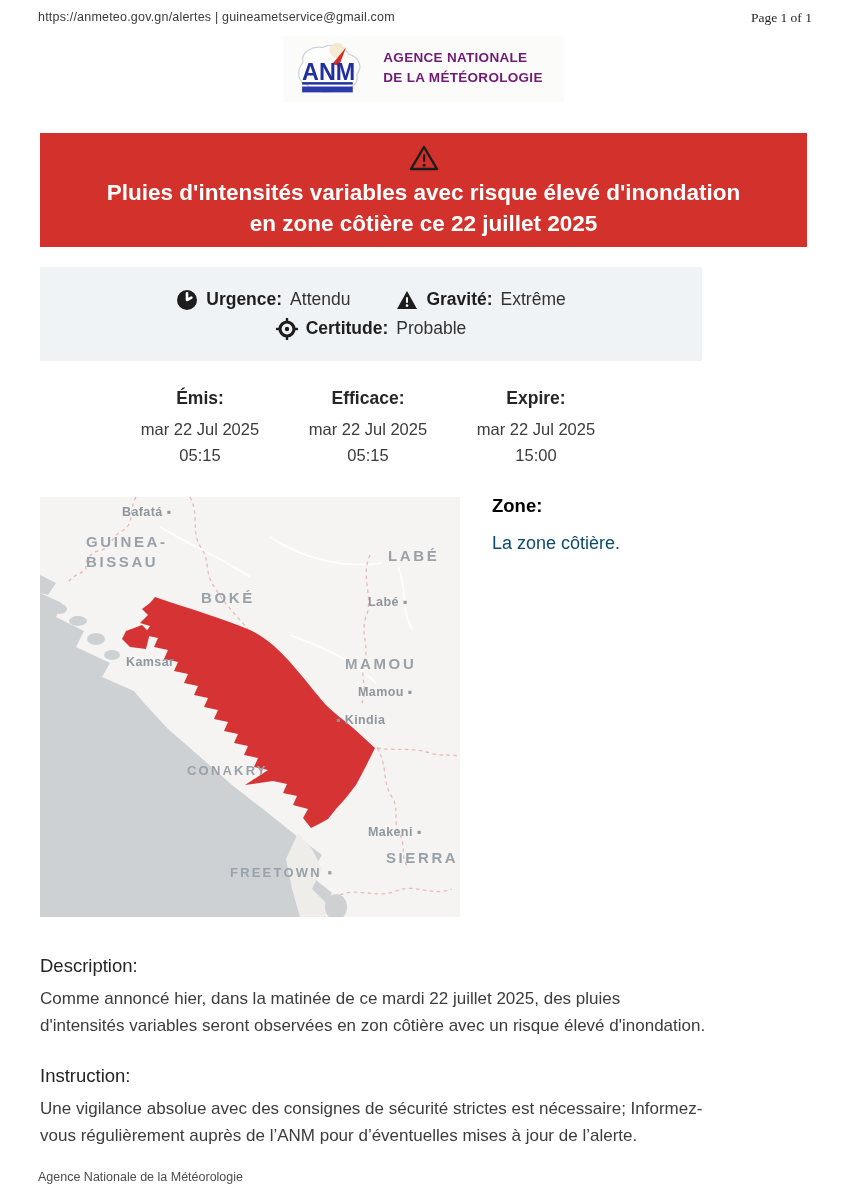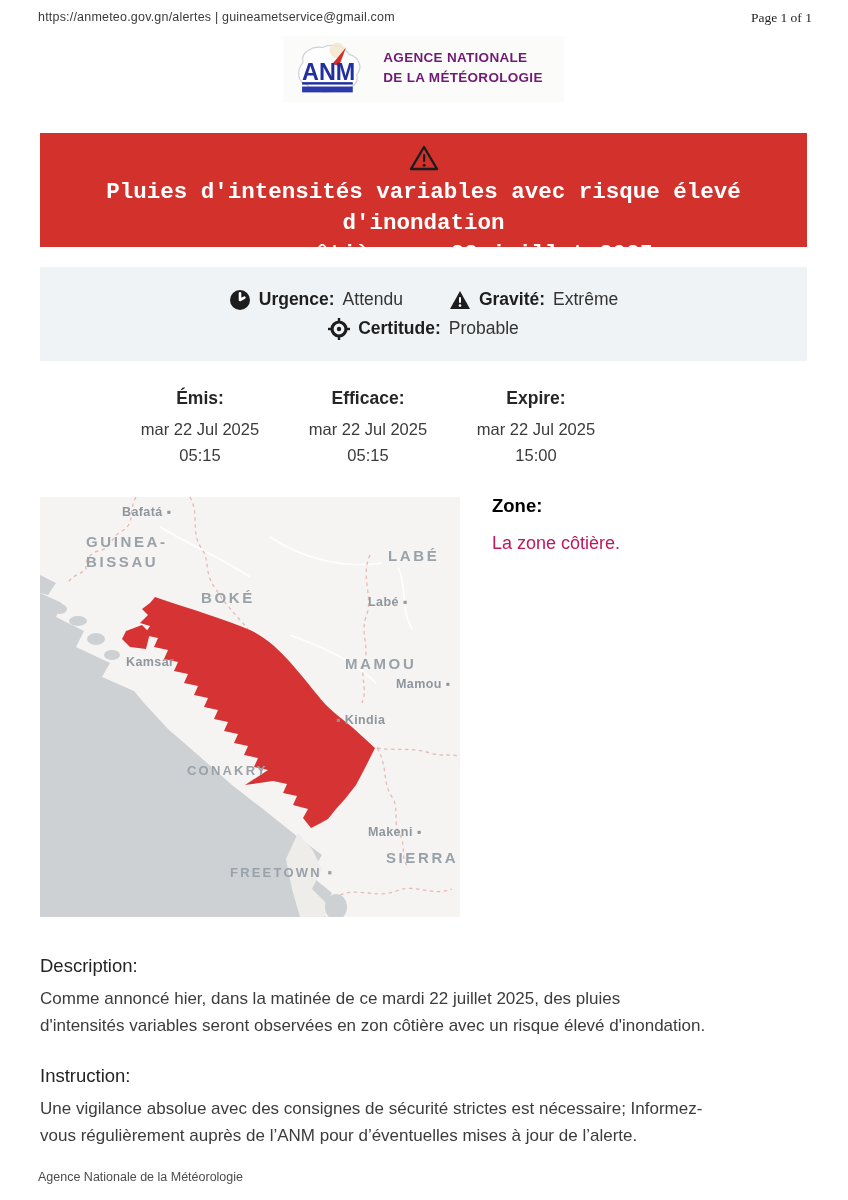--- a/index.html
+++ b/index.html
@@ -18,24 +18,24 @@
   .logo-block { position:absolute; top:36px; left:50%; transform:translateX(-50%);
     display:flex; align-items:center; gap:12px; background:#fbfbfa; padding:4px 22px 6px 10px; }
   .logo-emblem { width:78px; height:56px; }
   .logo-text { font-size:13.5px; font-weight:bold; color:#701a75; line-height:1.5; letter-spacing:.3px; }
 
   
   .banner { position:absolute; top:133px; left:40px; width:767px; height:114px;
     background:#d3312b; text-align:center; padding-top:11px; }
   .banner-icon { display:inline-block; height:28px; }
   .banner-title { color:#ffffff; font-weight:bold; font-size:22.5px; line-height:1.38;
-    white-space:pre-line; margin-top:1px;font-family:Liberation Mono, monospace; }
-
-  
-  .status-box { position:absolute; top:267px; left:40px; width:767px; height:94px;
+    white-space:pre-line; margin-top:1px; }
+
+  
+  .status-box { position:absolute; top:267px; left:40px; width:662px; height:94px;
     background:#f0f3f6; display:flex; flex-direction:column; justify-content:center;
     gap:7px; font-size:17.5px; color:#333; }
   .status-row { display:flex; justify-content:center; align-items:center; gap:46px; }
   .status-item { display:flex; align-items:center; gap:8px; }
   .status-item b { color:#1e1e1e; }
   .status-icon { display:inline-flex; width:22px; height:22px; }
 
   
   .dates-row { position:absolute; top:388px; left:0; width:736px;
     display:flex; justify-content:center; gap:28px; text-align:center; color:#3b3b3b; }
@@ -47,21 +47,21 @@
   .map-wrap { position:absolute; top:497px; left:40px; width:420px; height:420px;
     overflow:hidden; background:#f6f4f2; }
   .map-svg { position:absolute; inset:0; }
   .map-label { position:absolute; color:#99a1a9; white-space:nowrap; }
   .map-label.region { font-size:15px; letter-spacing:2.6px; font-weight:600; }
   .map-label.region-sm { font-size:13px; letter-spacing:2.2px; font-weight:600; }
   .map-label.town { font-size:12.5px; letter-spacing:.4px; font-weight:600; color:#8e969e; }
 
   .zone-block { position:absolute; top:495px; left:492px; width:320px; }
   .zone-label { font-size:18.5px; font-weight:bold; color:#000000; }
-  .zone-value { font-size:18px; color:#be185d; margin-top:16px; }
+  .zone-value { font-size:18px; color:#0c4a6e; margin-top:16px; }
 
   
   .text-block { position:absolute; left:40px; width:778px; }
   .desc-block { top:955px; }
   .inst-block { top:1065px; }
   .block-label { font-size:18.5px; font-weight:normal; color:#242424; }
   .block-text { font-size:17px; line-height:27px; color:#3c3c3c; margin-top:8px;
     white-space:pre-line; }
 
   
@@ -207,21 +207,21 @@
     <path fill="#d63434" d="M86,134 L102,128 L110,136 L106,152 L90,150 L82,142 Z"></path>
   </svg>
 
   <span class="map-label town" style="left:82px;  top:8px;">Bafatá ▪</span>
   <span class="map-label region" style="left:46px;  top:36px;">GUINEA-</span>
   <span class="map-label region" style="left:46px;  top:56px;">BISSAU</span>
   <span class="map-label region" style="left:348px; top:50px;">LABÉ</span>
   <span class="map-label region" style="left:133px; top:92px;margin-left:28px;">BOKÉ</span>
   <span class="map-label town" style="left:328px; top:98px;">Labé ▪</span>
   <span class="map-label region" style="left:305px; top:158px;">MAMOU</span>
-  <span class="map-label town" style="left:318px; top:180px;margin-left:38px;">Mamou ▪</span>
+  <span class="map-label town" style="left:318px; top:188px;">Mamou ▪</span>
   <span class="map-label town" style="left:86px;  top:158px;">Kamsar</span>
   <span class="map-label town" style="left:296px; top:216px;">▪ Kindia</span>
   <span class="map-label region-sm" style="left:147px; top:266px;">CONAKRY</span>
   <span class="map-label town" style="left:328px; top:328px;">Makeni ▪</span>
   <span class="map-label region" style="left:346px; top:352px;">SIERRA LE</span>
   <span class="map-label region-sm" style="left:190px; top:368px;">FREETOWN ▪</span>
 </div>
 
 <div class="zone-block">
   <div class="zone-label">Zone:</div>

